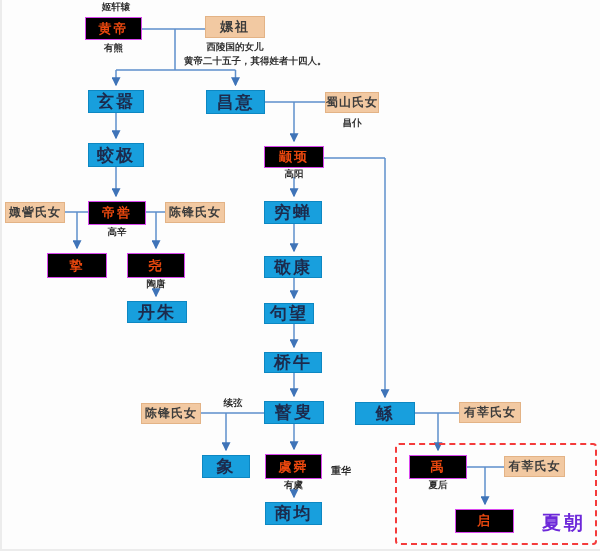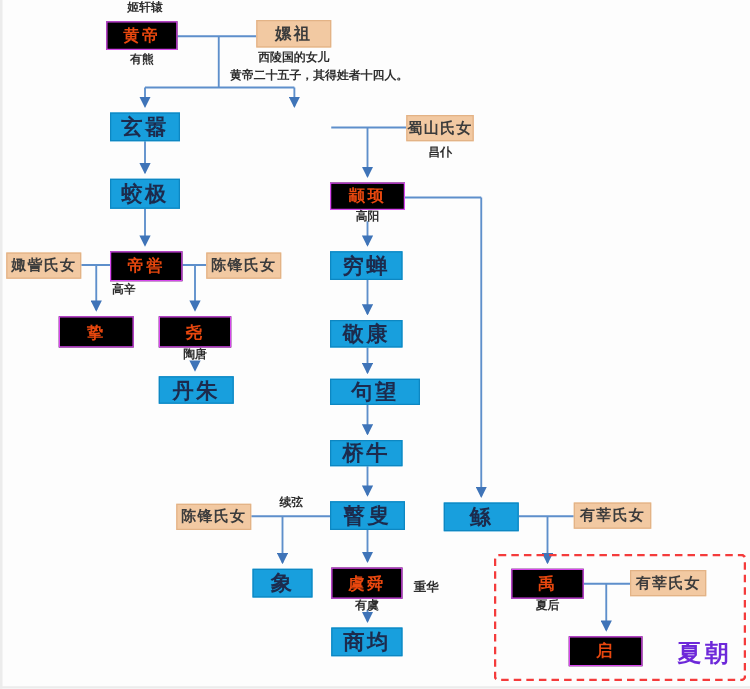--- a/index.html
+++ b/index.html
@@ -66,51 +66,52 @@
       <path d="M436 413 V450" marker-end="url(#arr)"></path>
       <path d="M483 467 V504" marker-end="url(#arr)"></path>
     </g>
   </svg>
 
   <div class="dashed-box"></div>
 
   <div class="node n-yellow" style="left:83px;top:17px;width:57px;height:23px">黄帝</div>
   <div class="node n-peach" style="left:203px;top:16px;width:60px;height:22px;font-size:13px;letter-spacing:2px">嫘祖</div>
   <div class="node n-blue" style="left:86px;top:90px;width:56px;height:23px">玄嚣</div>
+  <div class="node n-blue" style="left:204px;top:90px;width:59px;height:24px">昌意</div>
   <div class="node n-peach" style="left:323px;top:92px;width:54px;height:21px">蜀山氏女</div>
   <div class="node n-blue" style="left:86px;top:143px;width:56px;height:24px">蛟极</div>
   <div class="node n-yellow" style="left:262px;top:146px;width:60px;height:22px">颛顼</div>
   <div class="node n-peach" style="left:3px;top:202px;width:60px;height:21px">娵訾氏女</div>
   <div class="node n-yellow" style="left:86px;top:201px;width:58px;height:24px">帝喾</div>
   <div class="node n-peach" style="left:163px;top:202px;width:60px;height:21px">陈锋氏女</div>
   <div class="node n-blue" style="left:262px;top:201px;width:58px;height:23px">穷蝉</div>
   <div class="node n-yellow" style="left:45px;top:253px;width:60px;height:25px">挚</div>
   <div class="node n-yellow" style="left:125px;top:253px;width:58px;height:25px">尧</div>
   <div class="node n-blue" style="left:262px;top:256px;width:58px;height:22px">敬康</div>
   <div class="node n-blue" style="left:125px;top:301px;width:60px;height:22px">丹朱</div>
-  <div class="node n-blue" style="left:262px;top:303px;width:72px;height:21px">句望</div>
+  <div class="node n-blue" style="left:262px;top:303px;width:50px;height:21px">句望</div>
   <div class="node n-blue" style="left:262px;top:352px;width:58px;height:21px">桥牛</div>
   <div class="node n-peach" style="left:139px;top:403px;width:60px;height:21px">陈锋氏女</div>
   <div class="node n-blue" style="left:262px;top:401px;width:60px;height:23px">瞽叟</div>
   <div class="node n-blue" style="left:353px;top:402px;width:60px;height:23px">鲧</div>
   <div class="node n-peach" style="left:457px;top:402px;width:62px;height:21px">有莘氏女</div>
   <div class="node n-blue" style="left:200px;top:455px;width:48px;height:23px">象</div>
   <div class="node n-yellow" style="left:263px;top:454px;width:57px;height:25px">虞舜</div>
   <div class="node n-blue" style="left:263px;top:502px;width:57px;height:23px">商均</div>
   <div class="node n-yellow" style="left:407px;top:455px;width:58px;height:24px">禹</div>
   <div class="node n-peach" style="left:502px;top:456px;width:61px;height:21px">有莘氏女</div>
   <div class="node n-yellow" style="left:453px;top:509px;width:59px;height:24px">启</div>
 
   <div class="ann" style="left:88px;top:2px;width:52px">姬轩辕</div>
   <div class="ann" style="left:83px;top:43px;width:57px">有熊</div>
   <div class="ann" style="left:197px;top:42px;width:72px">西陵国的女儿</div>
   <div class="ann" style="left:182px;top:56px;width:150px;text-align:left">黄帝二十五子，其得姓者十四人。</div>
   <div class="ann" style="left:323px;top:118px;width:54px">昌仆</div>
   <div class="ann" style="left:262px;top:169px;width:60px">高阳</div>
-  <div class="ann" style="left:68px;top:227px;width:58px">高辛</div>
+  <div class="ann" style="left:86px;top:227px;width:58px">高辛</div>
   <div class="ann" style="left:125px;top:279px;width:58px">陶唐</div>
   <div class="ann" style="left:213px;top:398px;width:36px">续弦</div>
   <div class="ann" style="left:324px;top:465px;width:30px;font-size:10px">重华</div>
   <div class="ann" style="left:263px;top:480px;width:57px">有虞</div>
   <div class="ann" style="left:407px;top:480px;width:58px">夏后</div>
   <div class="dynasty">夏朝</div>
 
 </div>
 
 </body></html>

